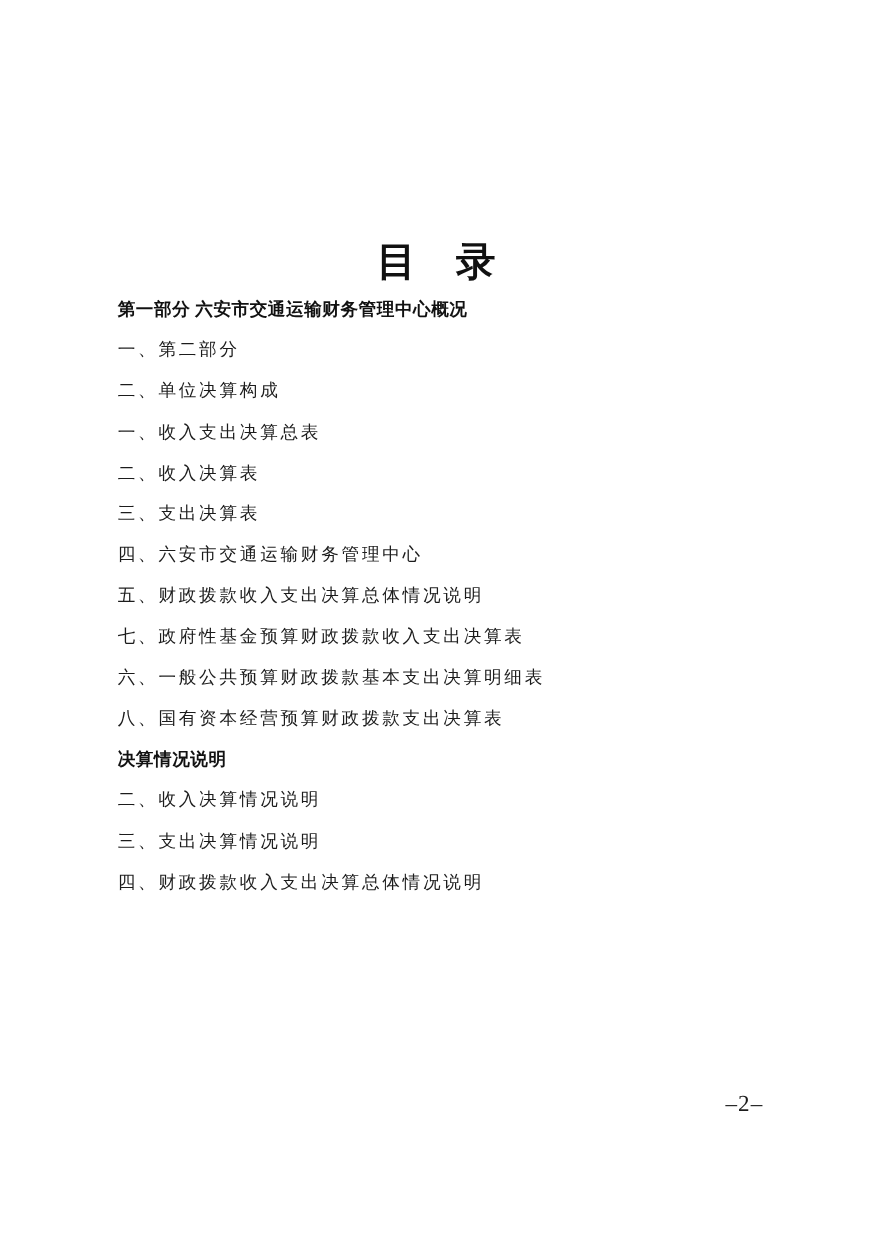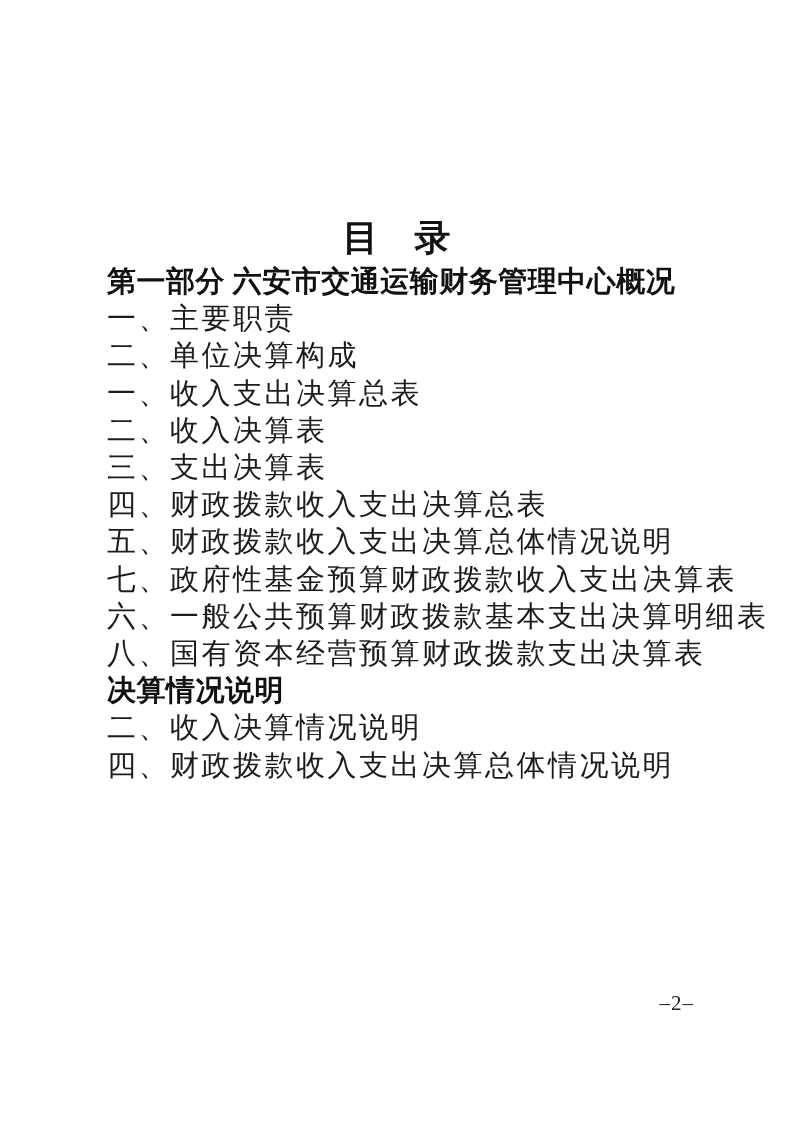--- a/index.html
+++ b/index.html
@@ -26,21 +26,21 @@
     font-size: 36px;
     font-weight: 700;
     line-height: 44px;
     color: #111111;
   }
   .toc {
     position: absolute;
     top: 263px;
     left: 107px;
     width: 610px;
-    font-size: 29px;
+    font-size: 16px;
     line-height: 37.2px;
   }
   .heading-line {
     font-weight: 700;
     letter-spacing: 0.5px;
     white-space: nowrap;
     color: #111111;
   }
   .toc-item {
     font-weight: 400;
@@ -61,38 +61,39 @@
 <body>
 
 <div class="page">
 
   <h1 class="doc-title">目　录</h1>
 
   <div class="toc">
 
     <div>
       <div class="heading-line">第一部分 六安市交通运输财务管理中心概况</div>
-      <div class="toc-item">一、主要职责</div>
+      <div class="toc-item">一、第二部分</div>
       <div class="toc-item">二、单位决算构成</div>
     </div>
 
     <div>
       <div class="toc-item">一、收入支出决算总表</div>
       <div class="toc-item">二、收入决算表</div>
       <div class="toc-item">三、支出决算表</div>
-      <div class="toc-item">四、财政拨款收入支出决算总表</div>
+      <div class="toc-item">四、六安市交通运输财务管理中心</div>
       <div class="toc-item">五、财政拨款收入支出决算总体情况说明</div>
       <div class="toc-item">七、政府性基金预算财政拨款收入支出决算表</div>
       <div class="toc-item">六、一般公共预算财政拨款基本支出决算明细表</div>
       <div class="toc-item">八、国有资本经营预算财政拨款支出决算表</div>
     </div>
 
     <div>
       <div class="heading-line">决算情况说明</div>
       <div class="toc-item">二、收入决算情况说明</div>
+      <div class="toc-item">三、支出决算情况说明</div>
       <div class="toc-item">四、财政拨款收入支出决算总体情况说明</div>
     </div>
 
   </div>
 
   <div class="page-num">–2–</div>
 
 </div>
 
 </body></html>

